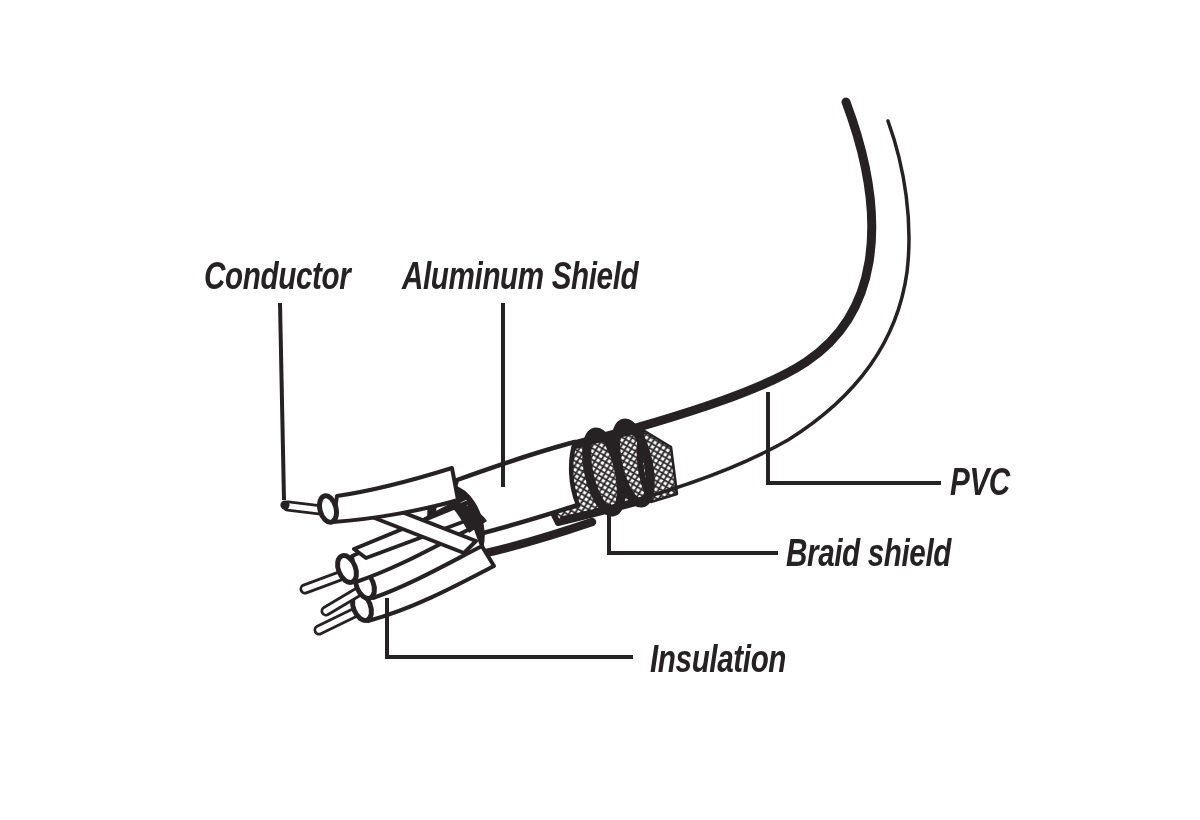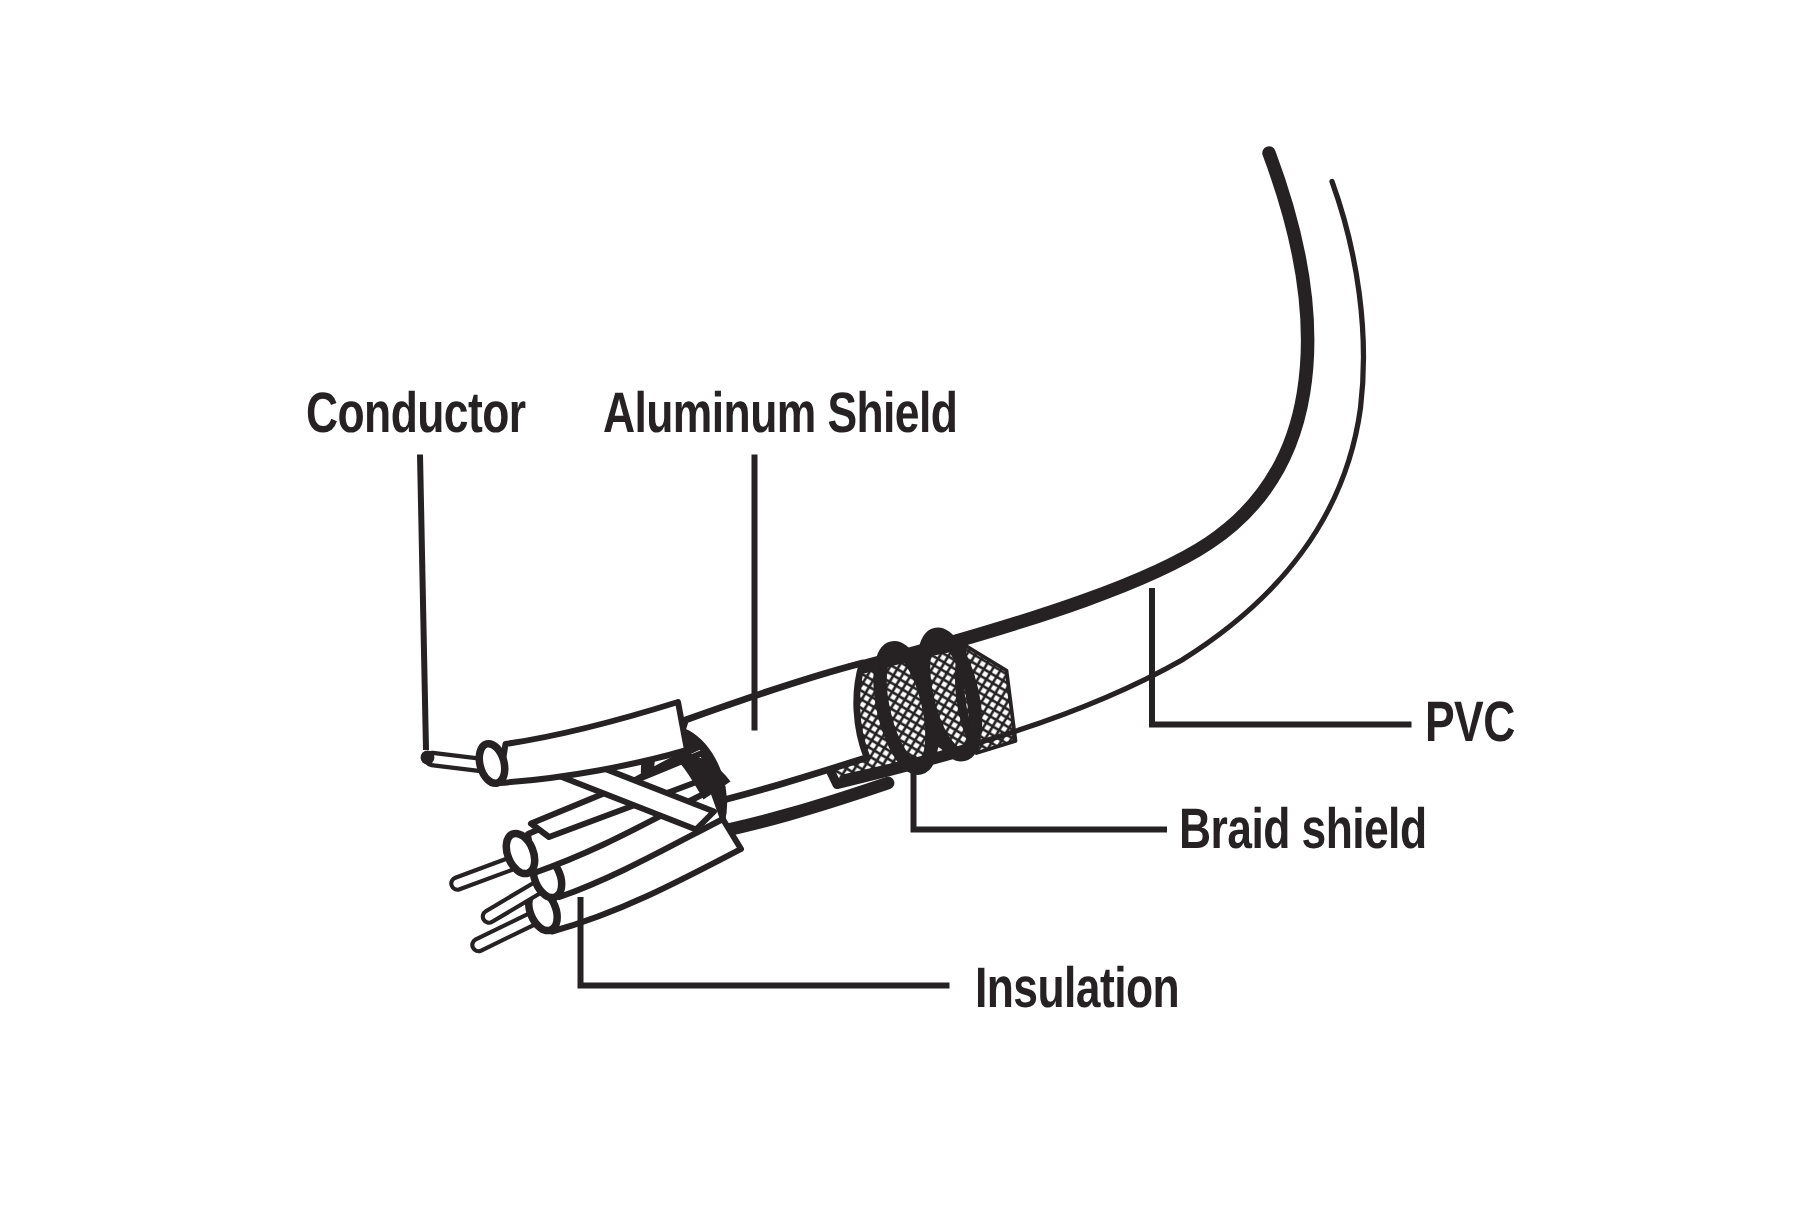--- a/index.html
+++ b/index.html
@@ -2,21 +2,21 @@
 <html><head>
 <meta charset="utf-8">
 <style>
   html,body{margin:0;padding:0;}
   body{
     width:1200px;height:820px;
     background:#ffffff;
     font-family:"Liberation Sans","DejaVu Sans",sans-serif;
     overflow:hidden;
   }
-  .stage{position:relative;width:1200px;height:820px;background:#ffffff;}
+  .stage{position:relative;width:1200px;height:820px;background:#ffffff;font-style:italic;}
   svg{position:absolute;left:0;top:0;}
   .lbl{
     position:absolute;
     font-weight:bold;
     font-size:38px;
     line-height:38px;
     color:#262223;
     letter-spacing:-0.5px;
     transform:scaleX(0.78);
     transform-origin:left top;

